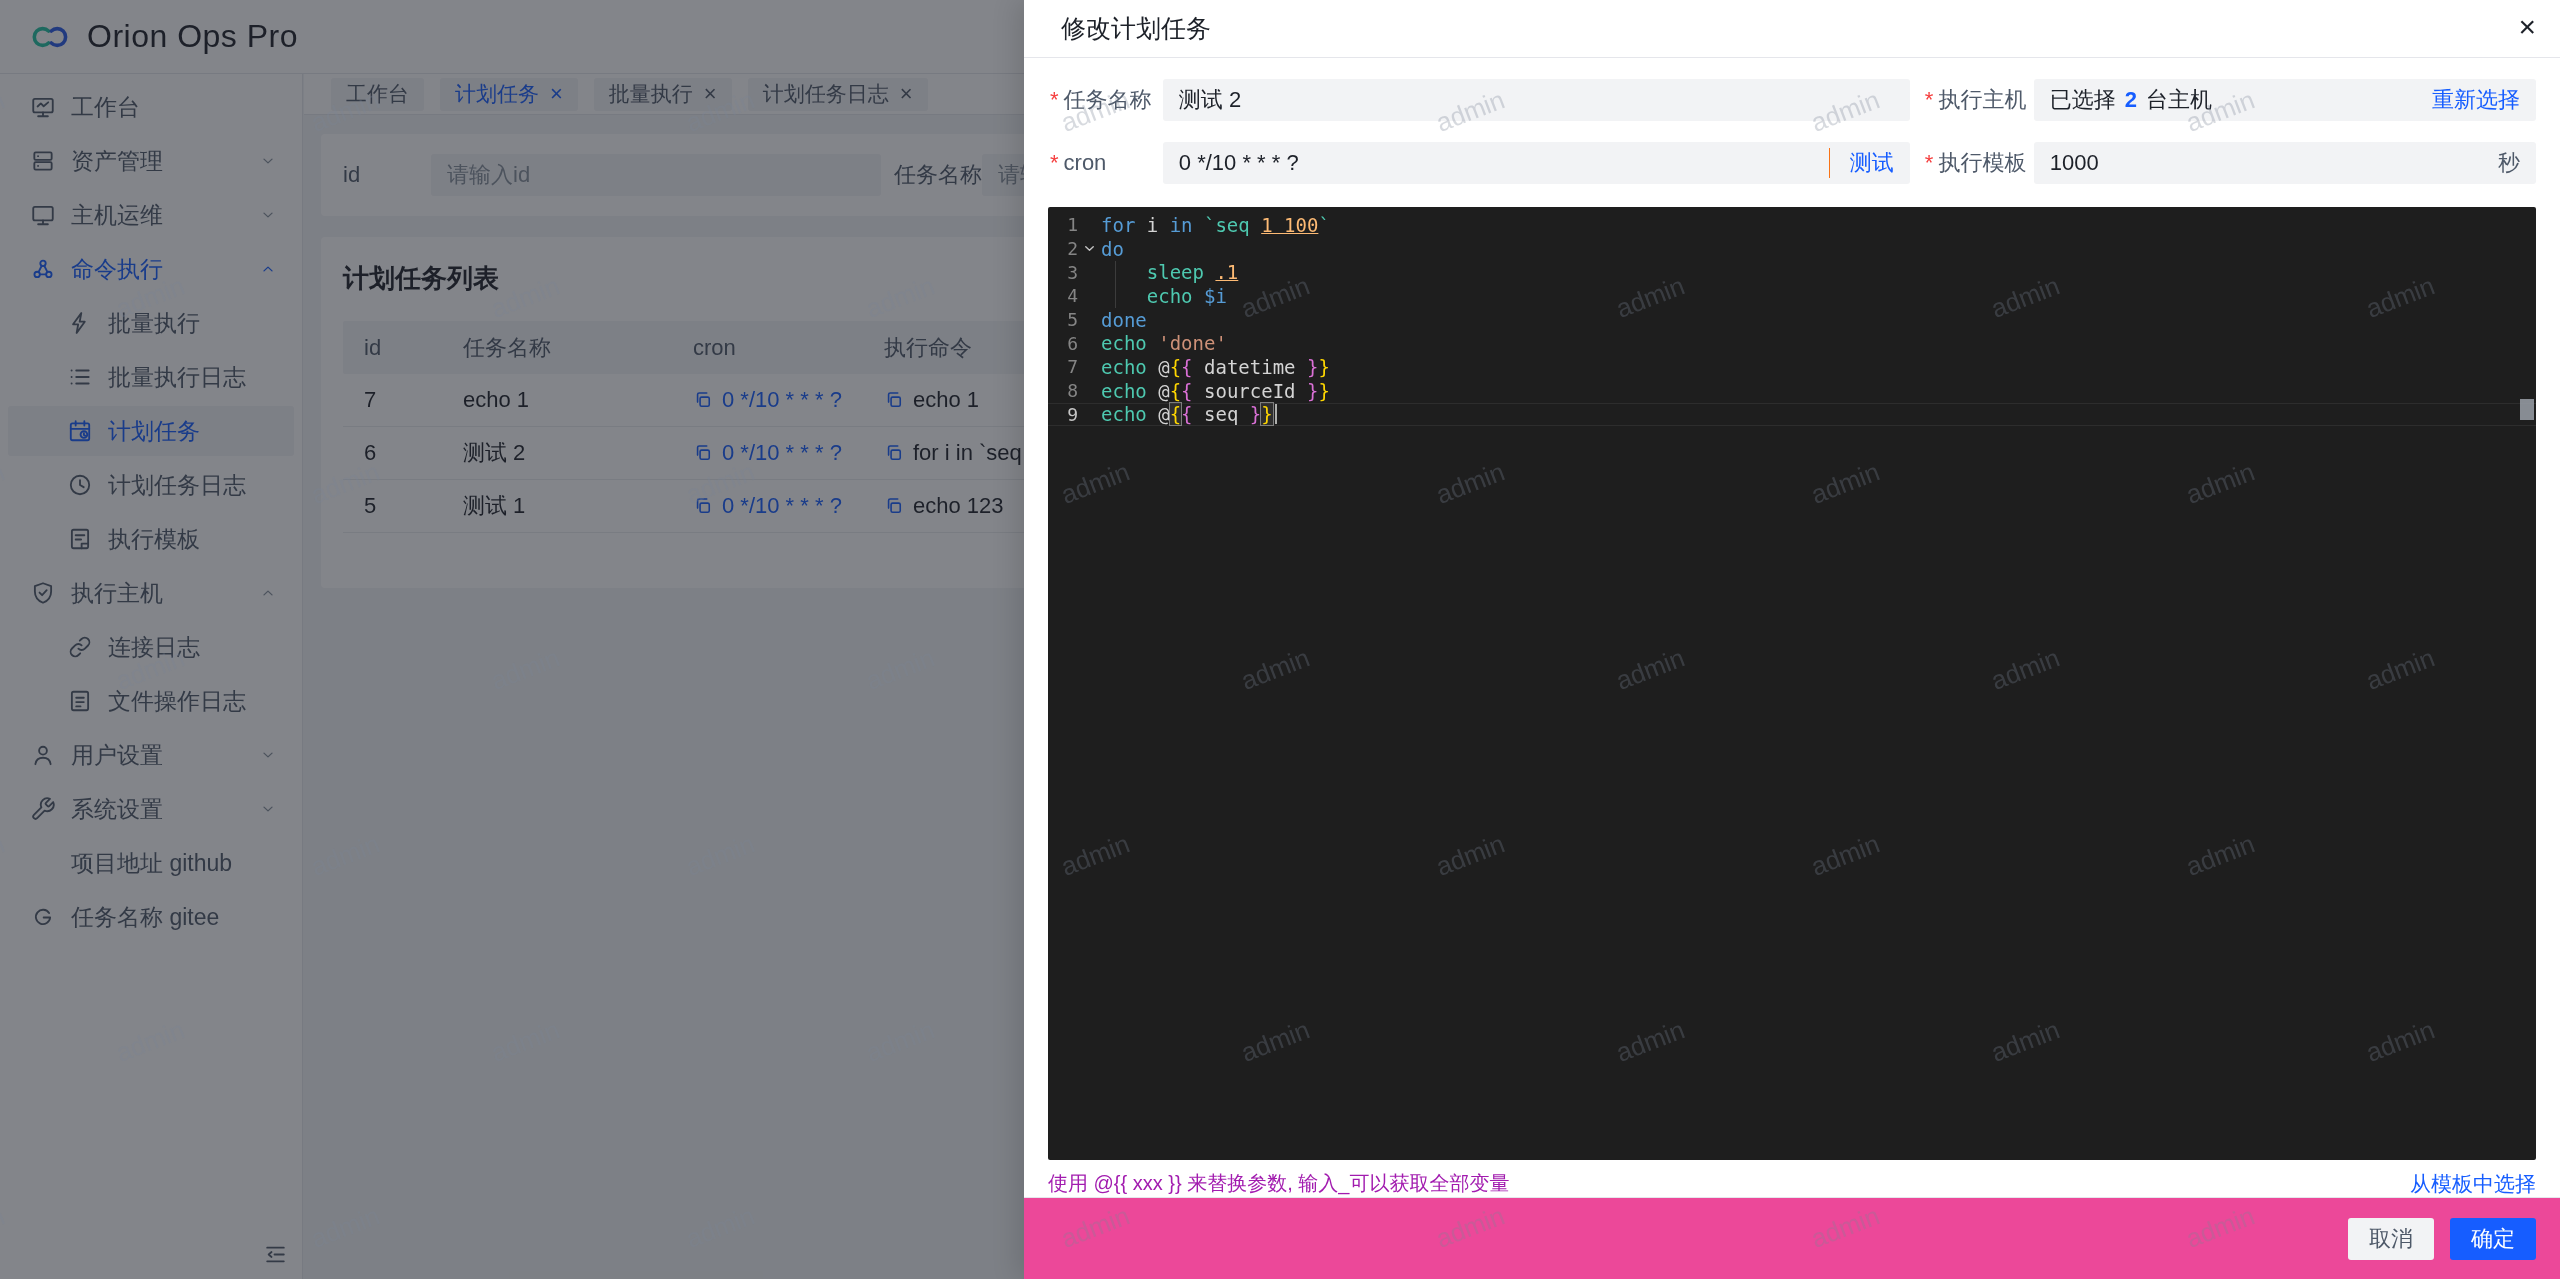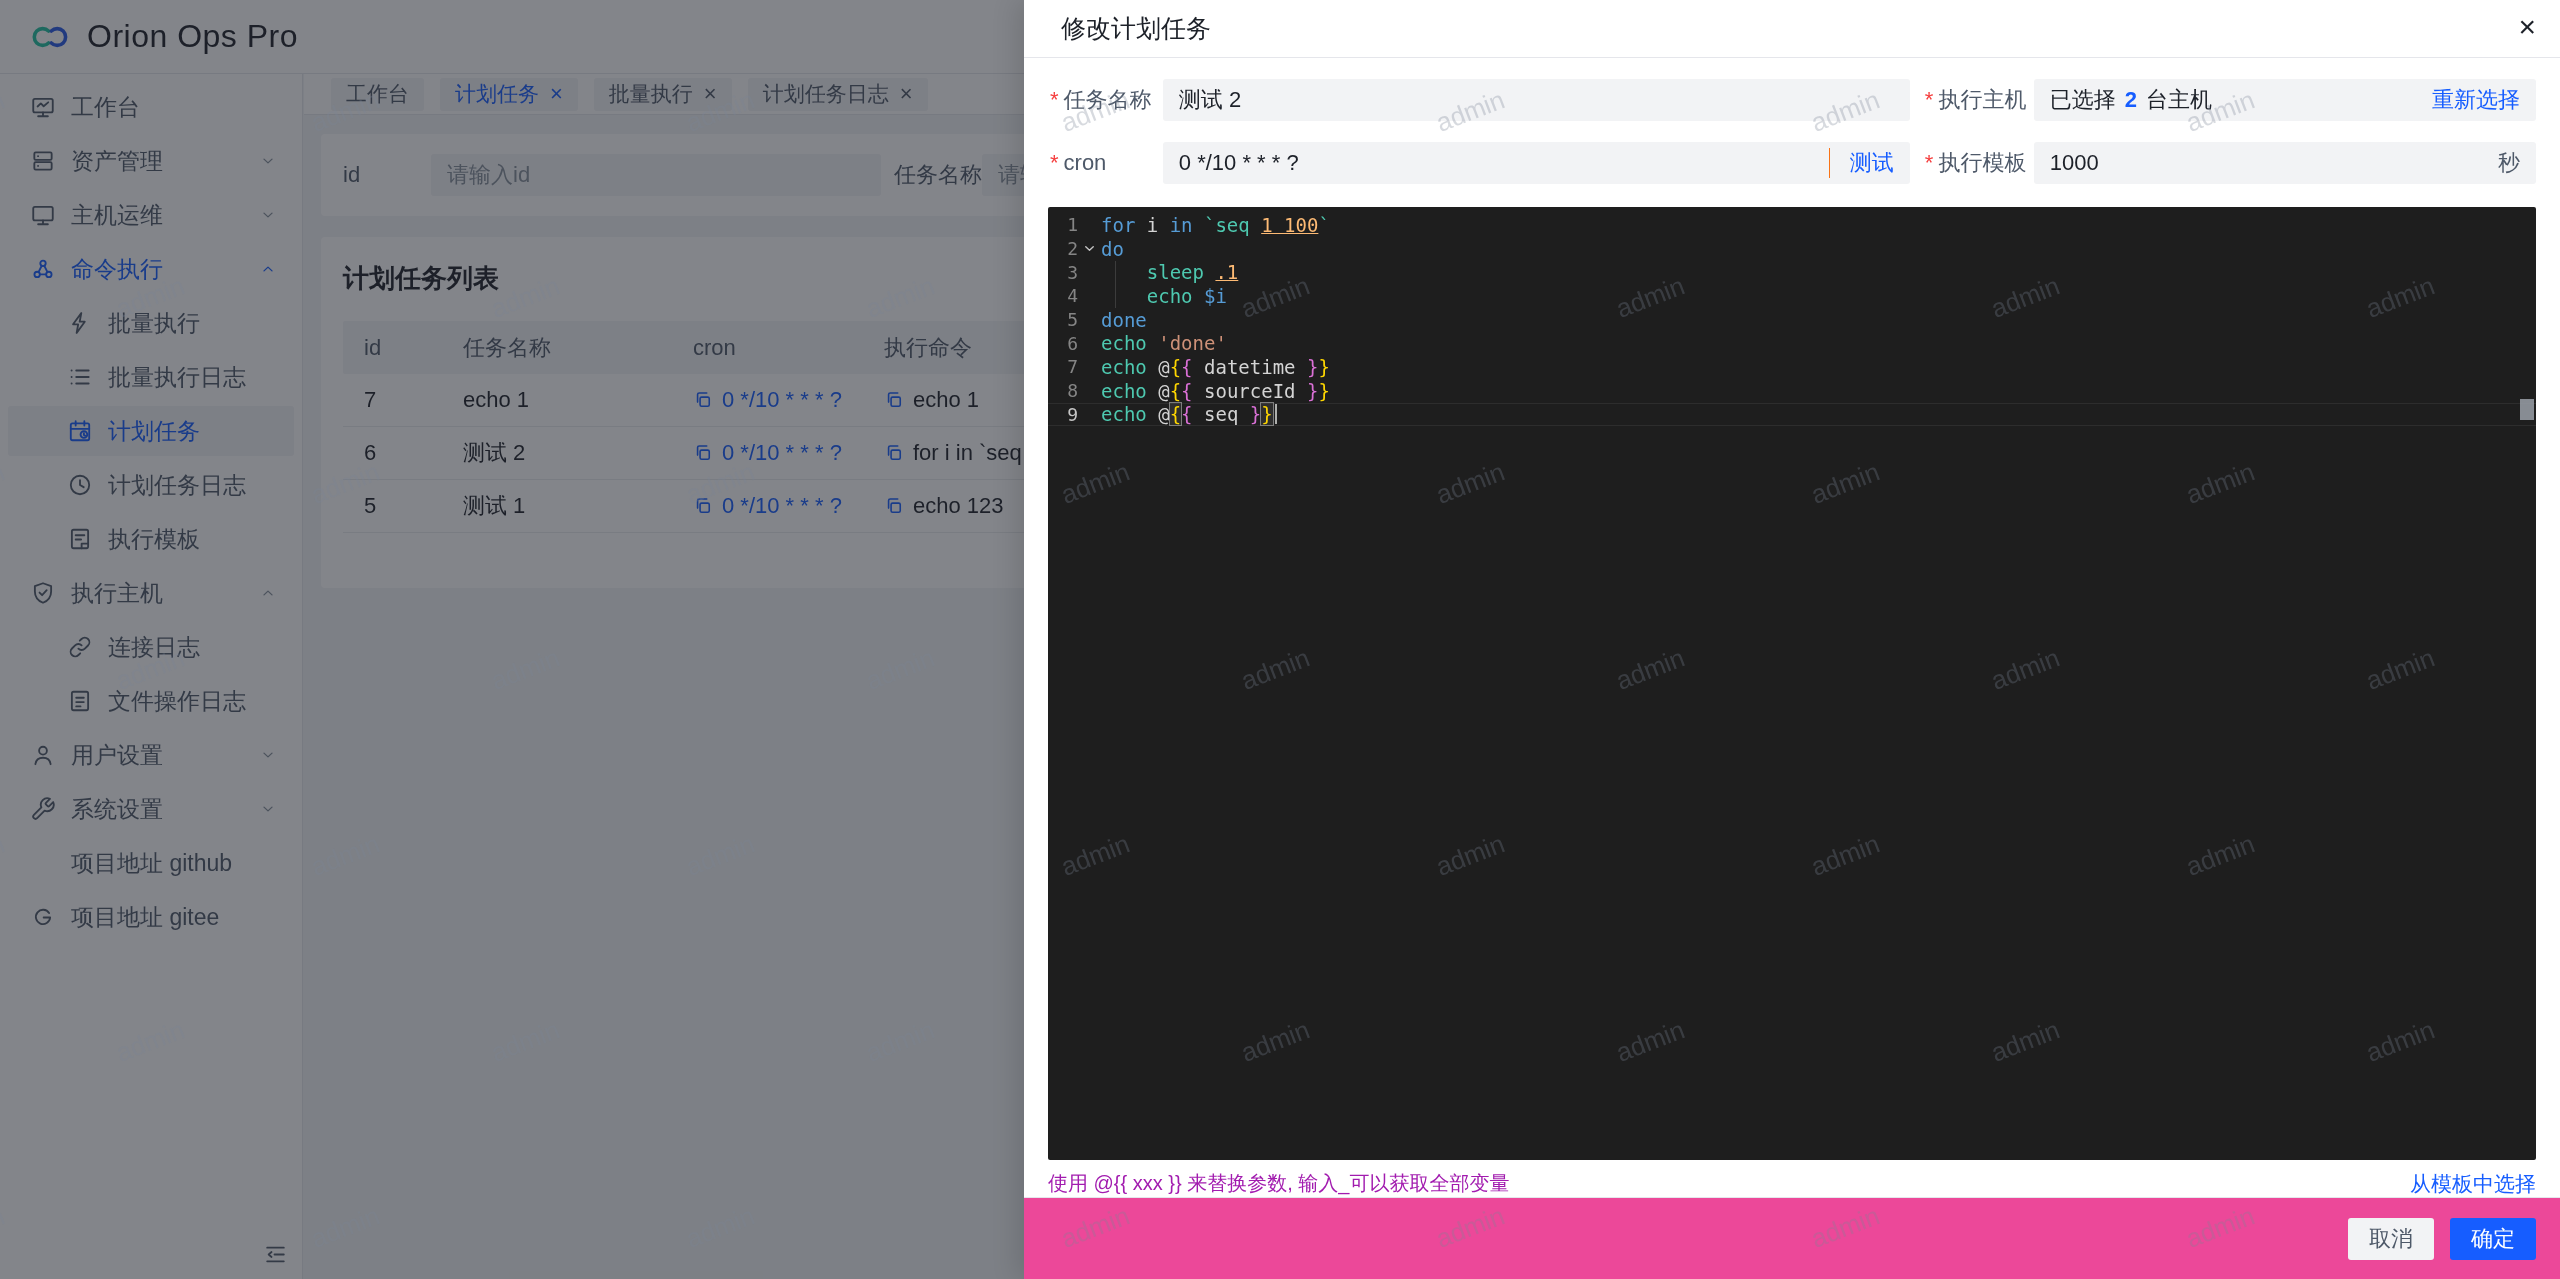--- a/index.html
+++ b/index.html
@@ -280,21 +280,21 @@
           <svg width="26" height="26" viewBox="0 0 24 24" fill="currentColor" stroke="none"></svg>
         </span>
         <span class="mi-label">项目地址 github</span>
       </div>
       <div class="menu-item">
         <span class="ic">
           <svg width="26" height="26" viewBox="0 0 24 24" fill="none" stroke="currentColor" stroke-width="1.7" stroke-linecap="round" stroke-linejoin="round">
             <path d="M17.6 8.4A6.6 6.6 0 1 0 18.6 12.5H12.6"></path>
           </svg>
         </span>
-        <span class="mi-label">项目地址 gitee</span>
+        <span class="mi-label">任务名称 gitee</span>
       </div>
     </div>
   <span class="collapse-btn">
     <svg width="25" height="25" viewBox="0 0 24 24" fill="none" stroke="currentColor" stroke-width="1.7" stroke-linecap="round" stroke-linejoin="round">
       <path d="M4 5.5h16M11 12h9M4 18.5h16M8.2 9.6L5.4 12l2.8 2.4"></path>
     </svg>
   </span>
 </nav>
 
 <div class="tabs" id="tabs-bar">

